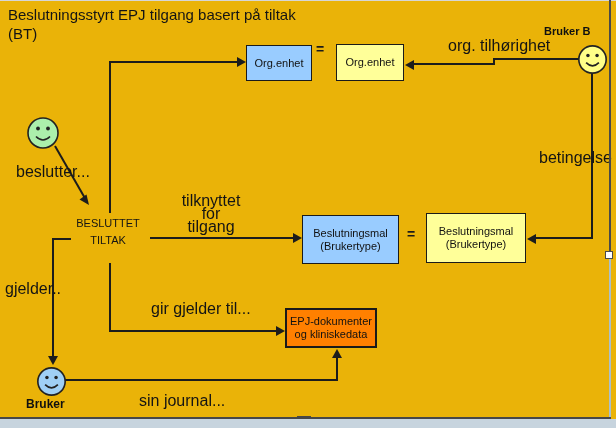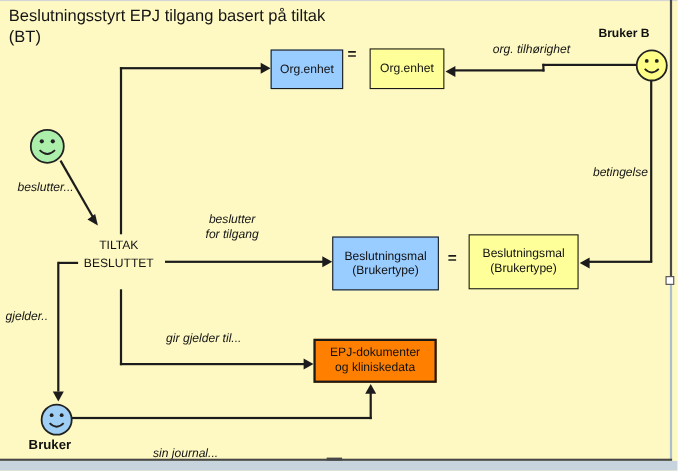--- a/index.html
+++ b/index.html
@@ -1,39 +1,39 @@
 <!DOCTYPE html>
 <html><head>
 <meta charset="utf-8">
 <style>
   html,body{margin:0;padding:0;}
   #canvas{
     position:relative;
     width:616px;height:428px;
-    background:#fef9c3;
+    background:#eab308;
     font-family:"Liberation Sans","DejaVu Sans",sans-serif;
     color:#111;
     overflow:hidden;
   }
   .title{
     position:absolute;left:8px;top:5px;
     font-size:15px;line-height:19px;color:#141414;
   }
   .box{
     position:absolute;
     border:1.5px solid #1a1a1a;
     display:flex;flex-direction:column;align-items:center;justify-content:center;
     font-size:11px;line-height:13px;text-align:center;
     box-sizing:border-box;
   }
   .eq{
     position:absolute;font-size:14px;font-weight:bold;color:#1a1a1a;
   }
   .ann{
-    position:absolute;font-style:italic;font-size:11px;line-height:13px;color:#141414;
+    position:absolute;font-size:16px;line-height:13px;color:#141414;
   }
   .caps{
     position:absolute;font-size:11px;line-height:17px;color:#141414;text-align:center;
   }
   .blabel{
     position:absolute;font-weight:bold;font-size:11px;color:#101010;
   }
   .line{position:absolute;background:#1c1c1c;}
   .arr{position:absolute;width:0;height:0;}
   .arr.right{border-top:5px solid transparent;border-bottom:5px solid transparent;border-left:9px solid #1c1c1c;}
@@ -104,28 +104,28 @@
   <div class="box" style="left: 302px; top: 215px; width: 97px; height: 49px; background: rgb(153, 204, 255);">
     <div>Beslutningsmal</div>
     <div>(Brukertype)</div>
   </div>
   <div class="eq" style="left:407px;top:226px;">=</div>
   <div class="box" style="left: 426px; top: 213px; width: 100px; height: 50px; background: rgb(255, 255, 153);">
     <div>Beslutningsmal</div>
     <div>(Brukertype)</div>
   </div>
 
-  <div class="box" style="left: 285px; top: 308px; width: 112px; height: 40px; border-width: 2px; background: rgb(255, 128, 0);">
+  <div class="box" style="left: 285px; top: 308px; width: 92px; height: 40px; border-width: 2px; background: rgb(255, 128, 0);">
     <div>EPJ-dokumenter</div>
     <div>og kliniskedata</div>
   </div>
 
   <div class="caps" style="left:66px;top:215px;width:84px;">
+    <div>BESLUTTET</div>
     <div>TILTAK</div>
-    <div>BESLUTTET</div>
   </div>
 
   <svg class="smiley" style="left:26px;top:116px;" width="34" height="34" viewBox="-17 -17 34 34">
     <circle cx="0" cy="0" r="15" fill="#ABEFAB" stroke="#222" stroke-width="1.6"></circle>
     <circle cx="-5" cy="-4.5" r="1.9" fill="#222"></circle>
     <circle cx="5" cy="-4.5" r="1.9" fill="#222"></circle>
     <path d="M -7 3.5 Q 0 10.5 7 3.5" fill="none" stroke="#222" stroke-width="1.6"></path>
   </svg>
 
   <div class="blabel" style="left:544px;top:25px;">Bruker B</div>
@@ -139,28 +139,28 @@
   <svg class="smiley" style="left:36px;top:366px;" width="31" height="31" viewBox="-17 -17 34 34">
     <circle cx="0" cy="0" r="15" fill="#9FCFF5" stroke="#222" stroke-width="1.8"></circle>
     <circle cx="-5" cy="-4.5" r="1.9" fill="#222"></circle>
     <circle cx="5" cy="-4.5" r="1.9" fill="#222"></circle>
     <path d="M -7 3.5 Q 0 10.5 7 3.5" fill="none" stroke="#222" stroke-width="1.8"></path>
   </svg>
   <div class="blabel" style="left:26px;top:397px;font-size:12px;">Bruker</div>
 
   <div class="ann" style="left:16px;top:165px;">beslutter...</div>
   <div class="ann" style="left:180px;top:194px;width:62px;text-align:center;">
-    <div>beslutter</div>
+    <div>tilknyttet</div>
     <div>for tilgang</div>
   </div>
   <div class="ann" style="left:448px;top:39px;">org. tilhørighet</div>
   <div class="ann" style="left:539px;top:151px;">betingelse</div>
   <div class="ann" style="left:5px;top:282px;">gjelder..</div>
   <div class="ann" style="left:151px;top:302px;">gir gjelder til...</div>
-  <div class="ann" style="left:139px;top:406px;">sin journal...</div>
+  <div class="ann" style="left:139px;top:394px;">sin journal...</div>
 
   <div class="top-border"></div>
   <div class="right-border-dark"></div>
   <div class="right-border-light"></div>
   <div class="handle"></div>
   <div class="bottom-line"></div>
   <div class="bottom-tick"></div>
   <div class="bottom-strip"></div>
 
 </div>

